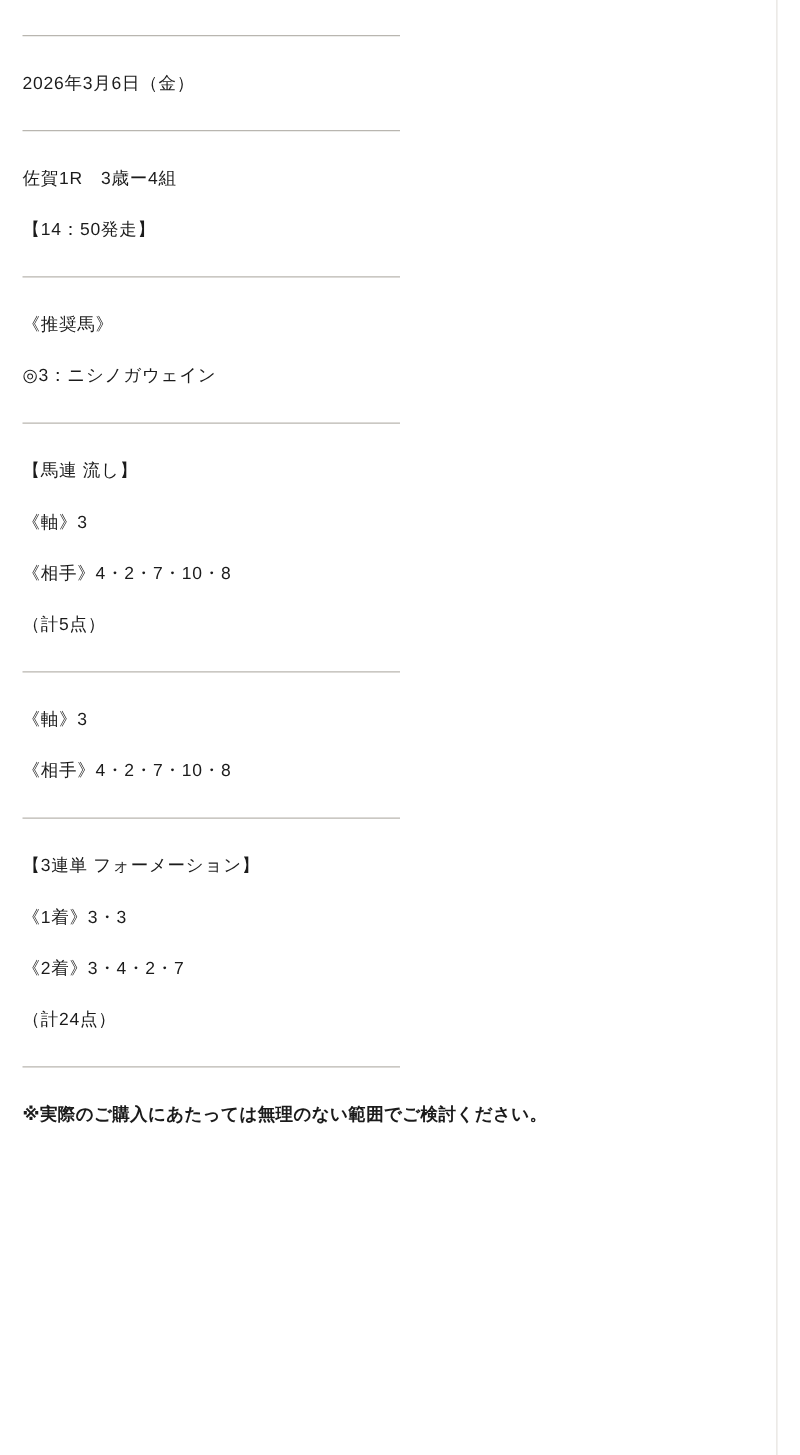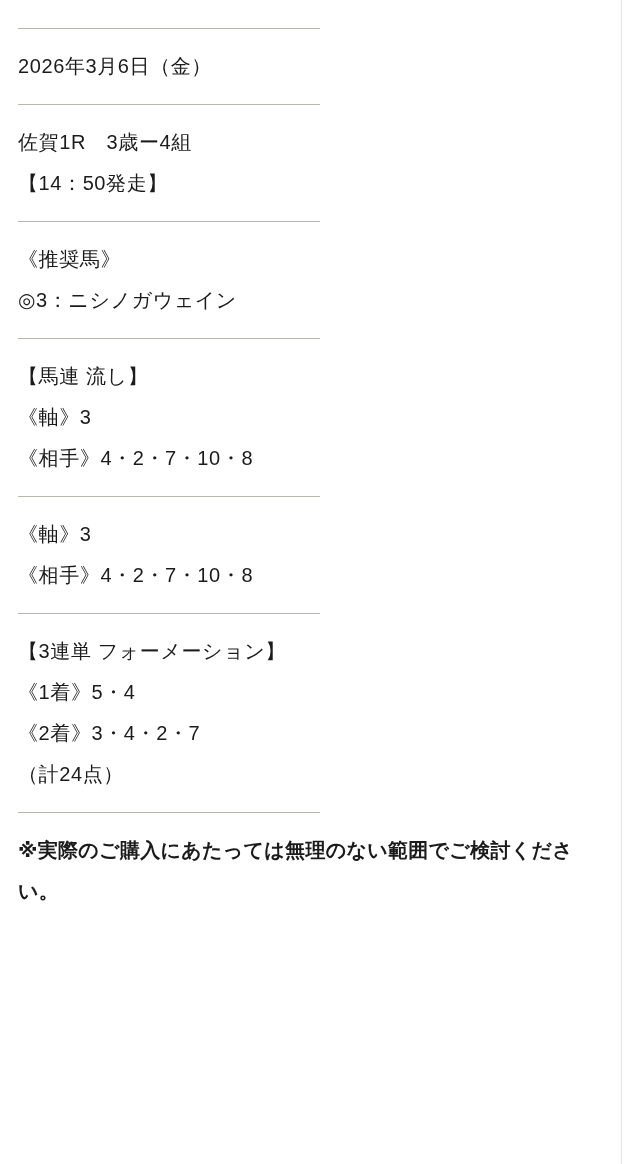--- a/index.html
+++ b/index.html
@@ -46,21 +46,21 @@
     border: none;
     border-top: 1px solid #b9b6b0;
     margin: 0;
     width: 302px;
     height: 0;
   }
   .block {
     padding: 0;
   }
   .line {
-    font-size: 20px;
+    font-size: 14px;
     line-height: 41px;
     letter-spacing: 0.6px;
     white-space: pre;
     color: #1b1b1b;
   }
   .line.note {
     white-space: normal;
     letter-spacing: 0.3px;
     line-height: 41px;
     font-weight: bold;
@@ -116,20 +116,21 @@
     <div class="pad-before-rule"></div>
 
     <hr class="rule">
 
     <div class="pad-after-rule"></div>
 
     <div class="block">
       <div class="line">【馬連 流し】</div>
       <div class="line">《軸》3</div>
       <div class="line">《相手》4・2・7・10・8</div>
+      <div class="line">（計5点）</div>
     </div>
 
     <div class="pad-before-rule"></div>
 
     <hr class="rule">
 
     <div class="pad-after-rule"></div>
 
     <div class="block">
       <div class="line">《軸》3</div>
@@ -137,21 +138,21 @@
     </div>
 
     <div class="pad-before-rule"></div>
 
     <hr class="rule">
 
     <div class="pad-after-rule"></div>
 
     <div class="block">
       <div class="line">【3連単 フォーメーション】</div>
-      <div class="line">《1着》5・4</div>
+      <div class="line">《1着》3・3</div>
       <div class="line">《2着》3・4・2・7</div>
       <div class="line">（計24点）</div>
     </div>
 
     <div class="pad-before-rule"></div>
 
     <hr class="rule">
 
     <div class="pad-after-rule"></div>
 

